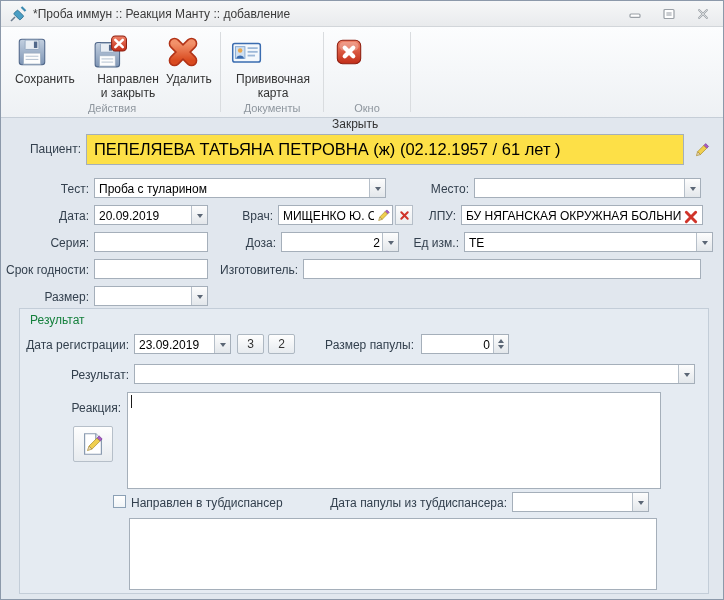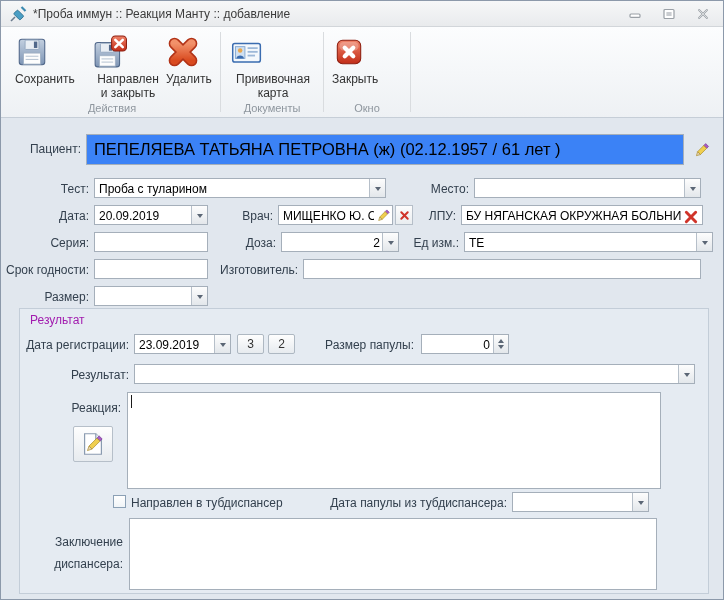--- a/index.html
+++ b/index.html
@@ -79,33 +79,33 @@
   .inline-icon { position:absolute; top:2px; width:16px; height:16px; }
   .x-btn {
     position:absolute; width:18px; height:20px; border:1px solid #b6bfc9;
     background:linear-gradient(#fdfdfd,#e9edf0);
     display:flex; align-items:center; justify-content:center;
   }
 
   
   #patient-field {
     position:absolute; left:85px; top:133px; width:598px; height:31px;
-    background:#3b82f6; border:1px solid #a5afba;
+    background:#fde047; border:1px solid #a5afba;
   }
   #patient-field input {
     width:100%; height:100%; border:0; outline:0; background:transparent;
     font-family:"Liberation Sans", sans-serif; font-size:16.5px; color:#000; padding:0 7px;
   }
 
   
   .groupbox {
     position:absolute; left:18px; top:307px; width:690px; height:286px;
     background:#e5ebf2; border:1px solid #c3cdd8;
   }
-  .groupbox .caption { position:absolute; left:10px; top:4px; font-size:12px; color:#a21caf; }
+  .groupbox .caption { position:absolute; left:10px; top:4px; font-size:12px; color:#15803d; }
 
   textarea.area {
     position:absolute; background:#fff; border:1px solid #a5afba; resize:none; outline:0;
     font-family:"Liberation Sans", sans-serif; font-size:12px; padding:2px 4px;
   }
   .caret { position:absolute; width:1px; height:13px; background:#1a1a1a; }
 
   .checkbox {
     position:absolute; width:13px; height:13px; border:1px solid #8ba0b5;
     background:linear-gradient(#fff,#f0f4f7);
@@ -213,21 +213,21 @@
         <path d="M7 22 c0-3.6 7-3.6 7 0 z" fill="#3a6cb0"></path>
         <rect x="17.5" y="11.5" width="9.5" height="1.7" fill="#9db8d8"></rect>
         <rect x="17.5" y="15" width="9.5" height="1.7" fill="#9db8d8"></rect>
         <rect x="17.5" y="18.5" width="7" height="1.7" fill="#9db8d8"></rect>
       </svg>
       <span>Прививочная карта</span>
     </div>
 
     <div class="tb-sep" style="left:322px;"></div>
 
-    <div class="tb-btn" style="left:329px; width:74px;">
+    <div class="tb-btn" style="left:329px; width:74px;gap:45px;">
       <svg class="icon32" viewBox="0 0 32 32">
         <rect x="5" y="5" width="22" height="22" rx="5" fill="url(#gRed)" stroke="#8e1f10"></rect>
         <rect x="7" y="6.5" width="18" height="8" rx="4" fill="#ffffff" opacity="0.25"></rect>
         <path d="M12 12 L20 20 M20 12 L12 20" stroke="#fff" stroke-width="4" stroke-linecap="round"></path>
       </svg>
       <span>Закрыть</span>
     </div>
 
     <div class="tb-sep" style="left:409px;"></div>
 
@@ -369,16 +369,15 @@
 
   <div class="checkbox" style="left:112px; top:494px;"></div>
   <span class="lbl" style="left:130px; top:495px; width:180px; text-align:left;">Направлен в тубдиспансер</span>
 
   <span class="lbl" style="left:326px; top:495px; width:180px;">Дата папулы из тубдиспансера:</span>
   <div class="combo" style="left:511px; top:491px; width:137px;">
     <input value="" style="">
     <div class="dd"></div>
   </div>
 
-  <span class="lbl lbl-wrap" style="left:37px; top:530px; width:85px;">Заключение диспансера:</span>
   <textarea class="area" style="left: 128px; top: 517px; width: 528px; height: 72px;"></textarea>
 
 </div>
 
 </body></html>

